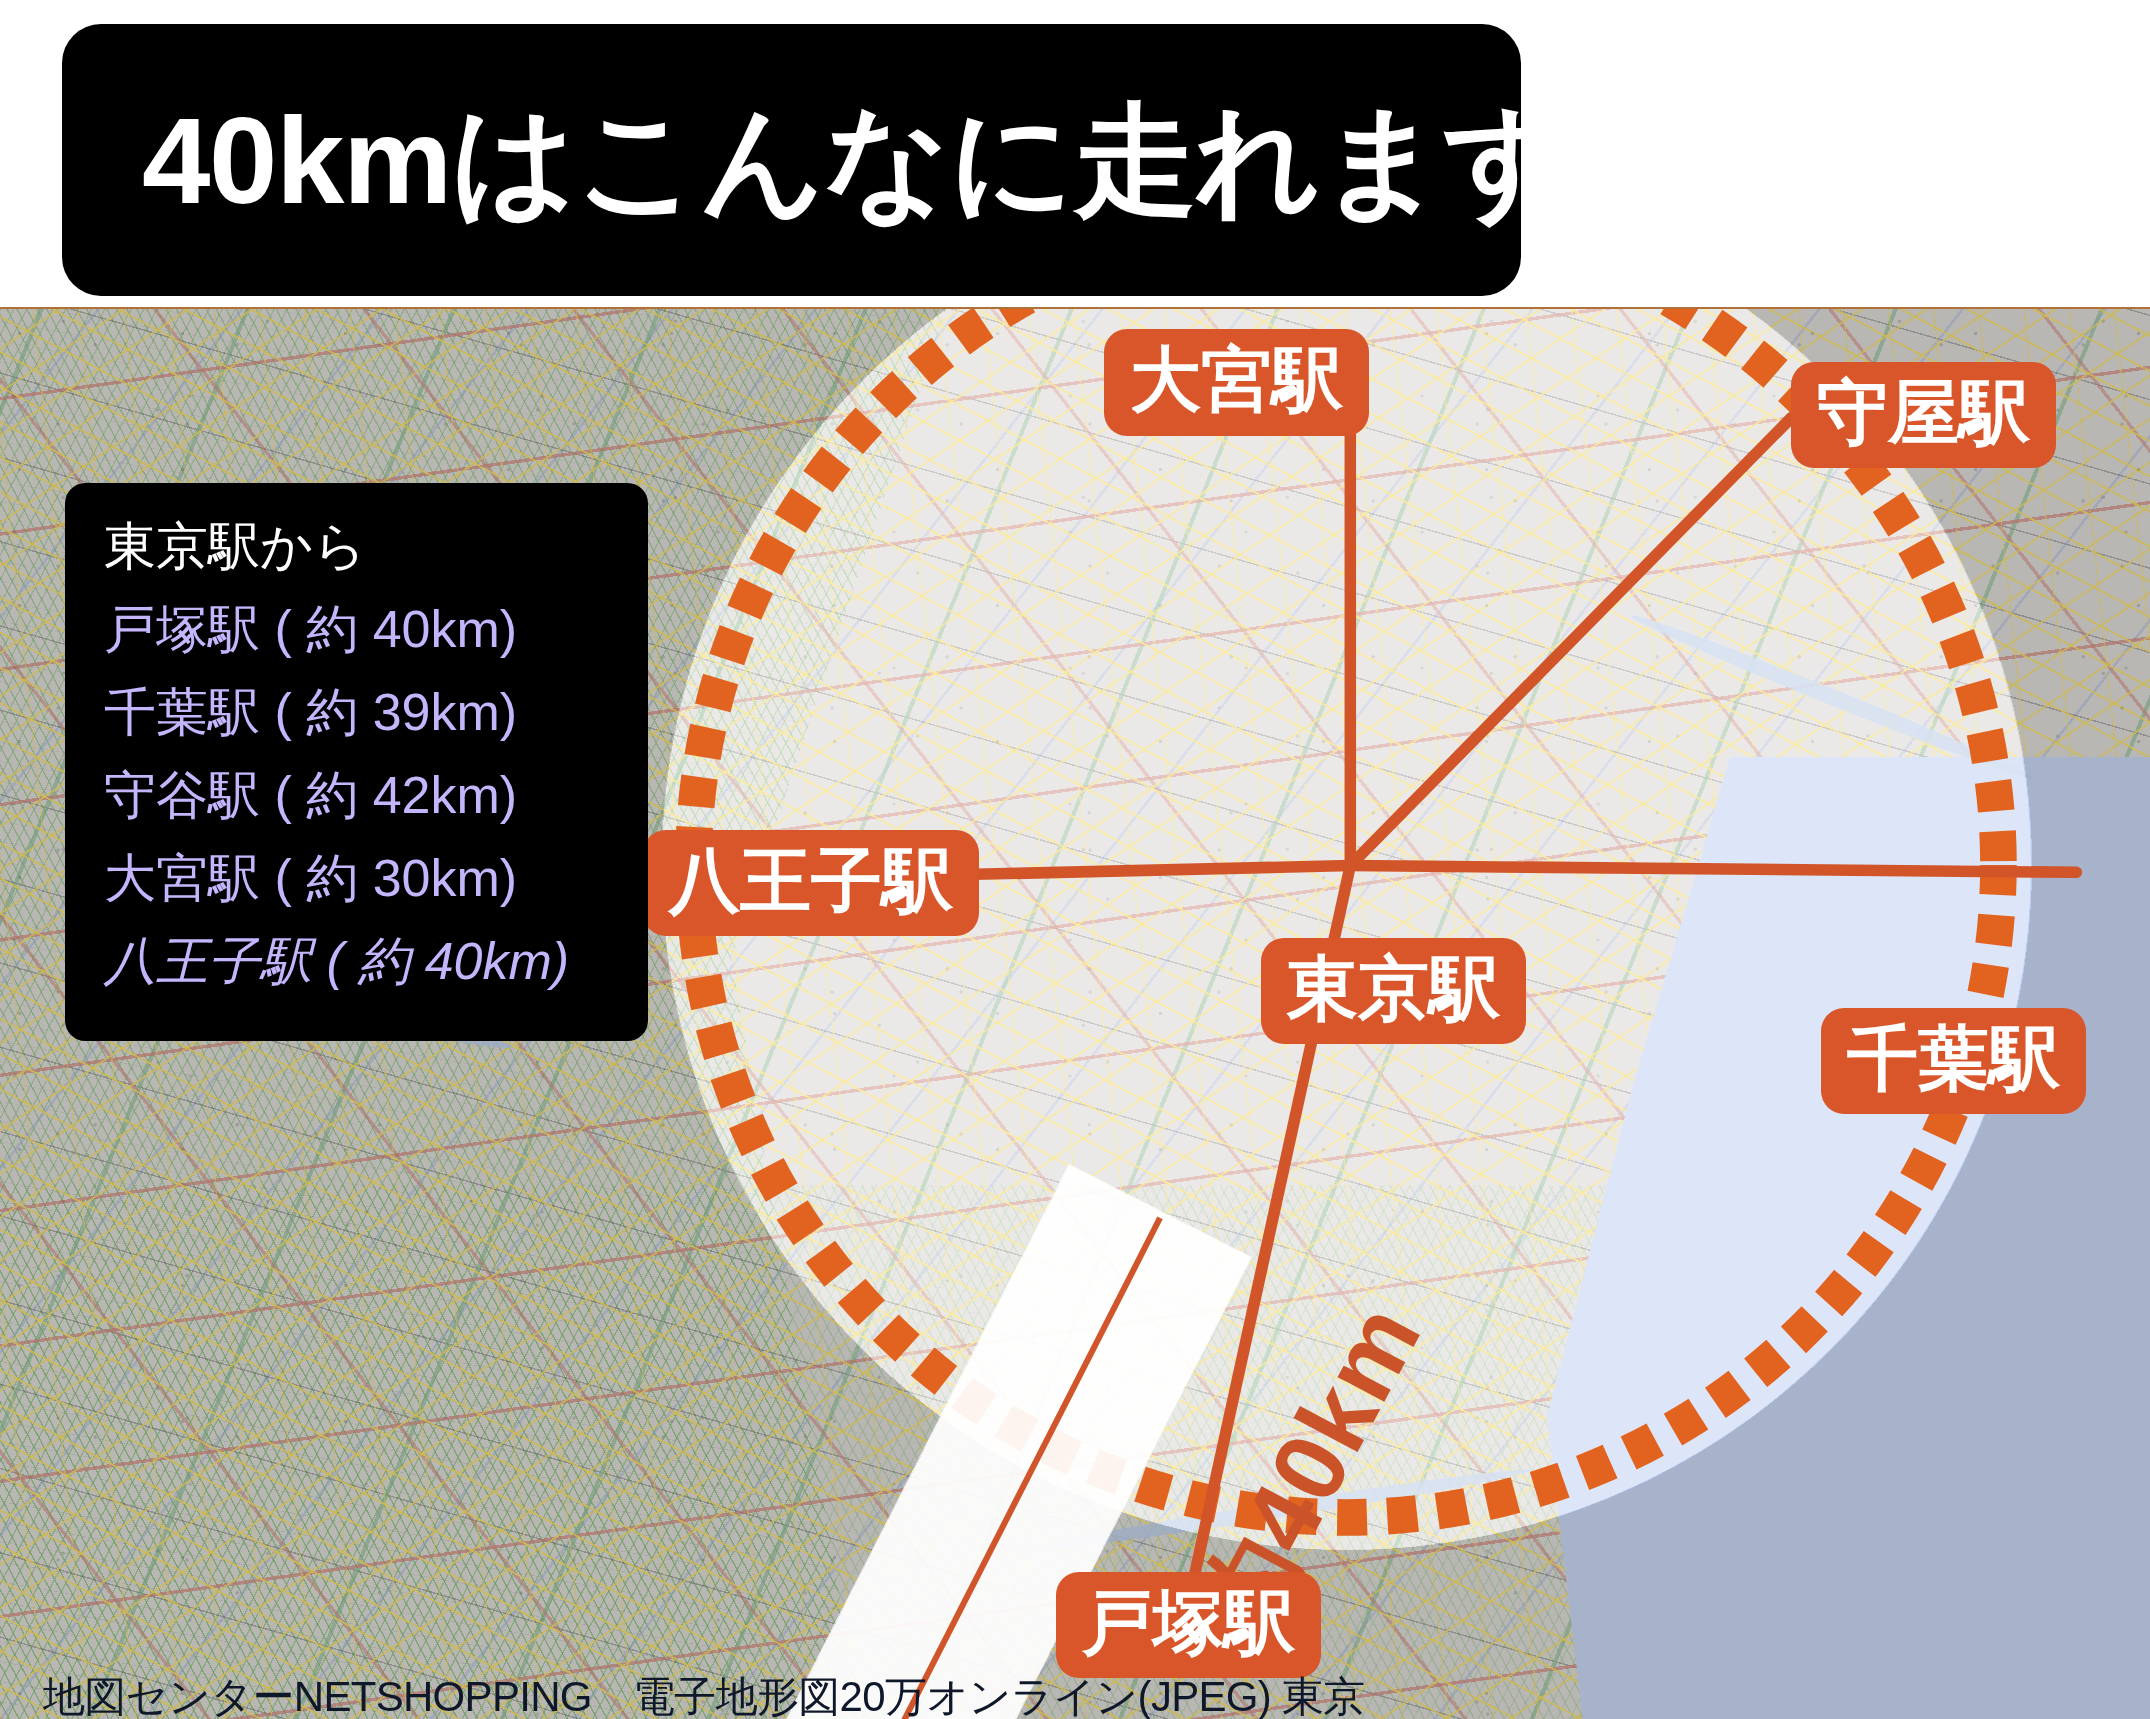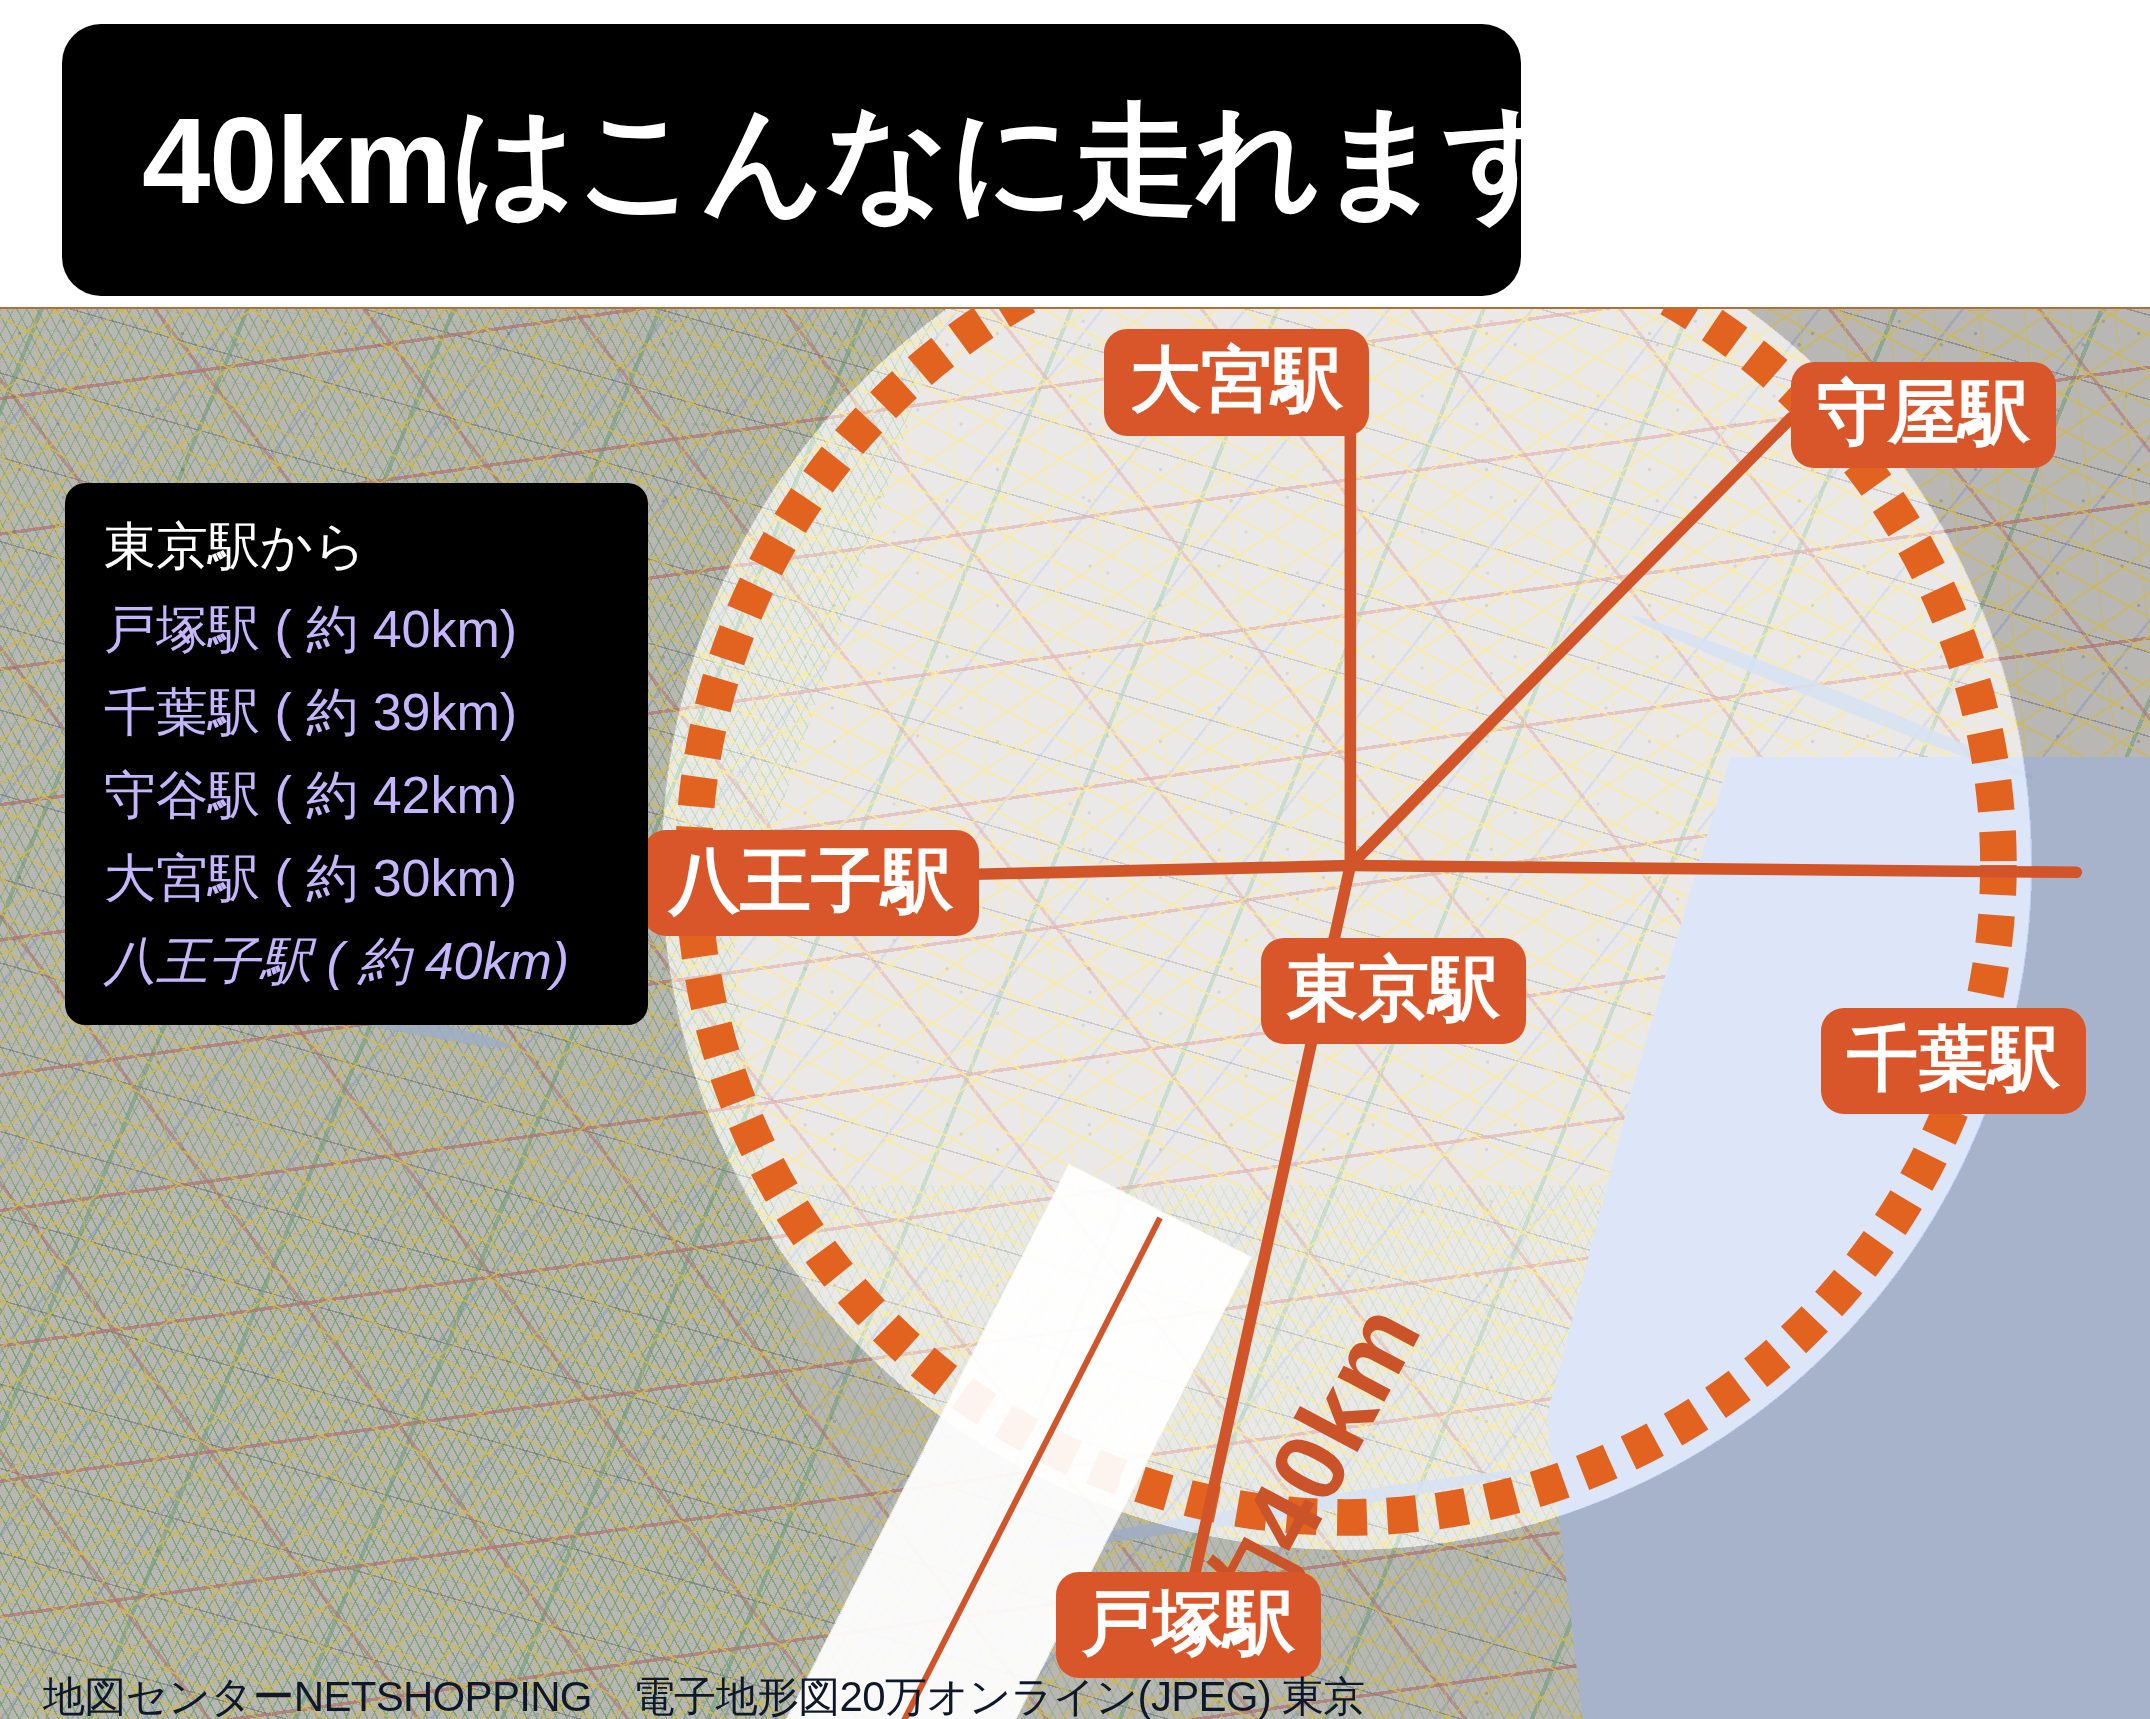--- a/index.html
+++ b/index.html
@@ -127,21 +127,21 @@
     position:absolute;left:1126px;top:1113px;
     color:#cb5329;font-size:100px;font-weight:700;line-height:1;
     transform:rotate(-62deg);transform-origin:50% 50%;
     white-space:nowrap;letter-spacing:1.4px;
   }
 
   
   #legend{
     position:absolute;left:65px;top:483px;width:583px;
     background:#000;border-radius:20.4px;
-    padding:30px 0 38px 0;box-sizing:border-box;
+    padding:30px 0 54px 0;box-sizing:border-box;
   }
   #legend .head{
     color:#fff;font-size:52px;line-height:1.0;padding:6.8px 0 31px 39px;white-space:nowrap;
   }
   #legend .row{
     color:#c4b5fd;font-size:52px;line-height:1.0;padding:0 0 31px 39px;white-space:nowrap;
   }
   #legend .row:last-child{padding-bottom:0;font-style:italic;}
 
   

